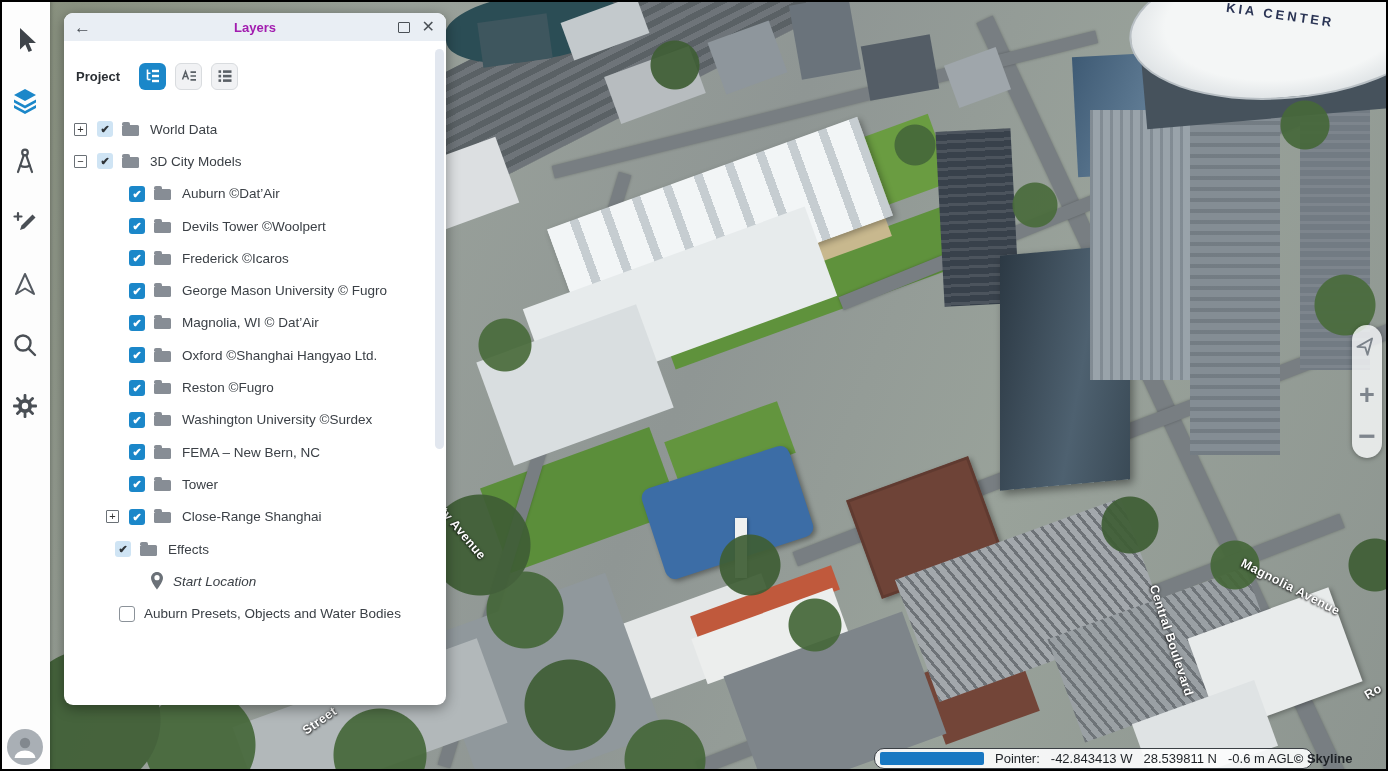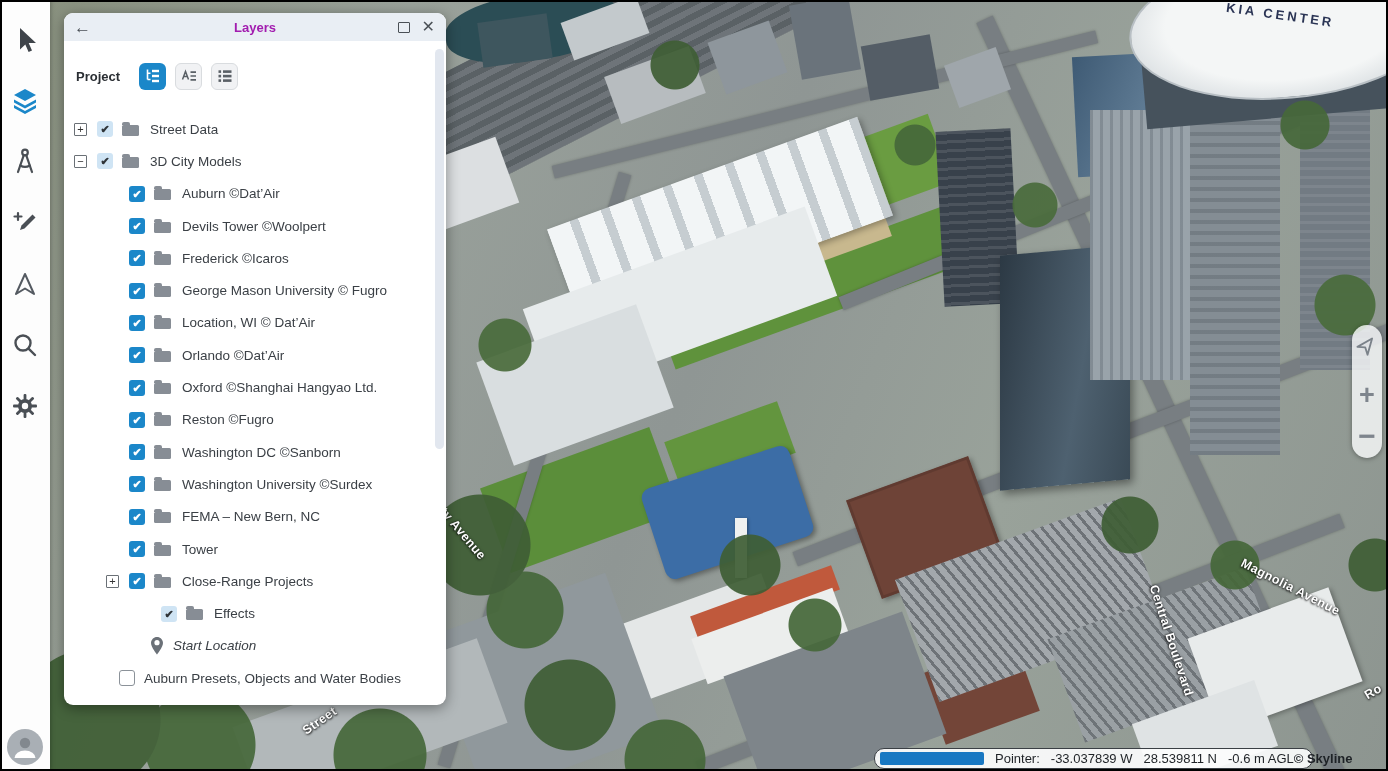--- a/index.html
+++ b/index.html
@@ -62,21 +62,21 @@
   .proj-row{display:flex;align-items:center;padding:22px 0 0 12px;height:48px;box-sizing:border-box;}
   .proj-label{font-size:13px;font-weight:bold;color:#2a2e33;margin-right:19px;}
   .vbtn{width:27px;height:27px;border-radius:6px;margin-right:9px;display:flex;align-items:center;
         justify-content:center;cursor:pointer;background:#f1f2f4;border:1px solid #d9dcdf;box-sizing:border-box;}
   .vbtn.active{background:#1b87c9;border:none;}
   .tree{position:absolute;top:100px;left:0;right:12px;}
   .trow{display:flex;align-items:center;height:32.3px;cursor:pointer;}
   .lv0{padding-left:10px;}
   .lv1{padding-left:65px;}
   .lv1.has-exp{padding-left:42px;}
-  .lv2{padding-left:97px;}
+  .lv2{padding-left:51px;}
   .pin-row{padding-left:85px !important;font-style:italic;}
   .clipped-row{padding-left:55px !important;}
   .expander{width:13px;height:13px;border:1px solid #6a7076;background:#fff;border-radius:1px;
         font-size:11px;line-height:11px;text-align:center;color:#333;margin-right:10px;flex-shrink:0;box-sizing:border-box;}
   .expander.plus::after{content:"+";}
   .expander.minus::after{content:"−";}
   .cbx{width:16px;height:16px;border-radius:3px;margin-right:9px;flex-shrink:0;font-size:11px;
         font-weight:bold;line-height:16px;text-align:center;box-sizing:border-box;}
   .cbx.checked{background:#1b87c9;color:#fff;}
   .cbx.checked::after{content:"✔";}
@@ -280,21 +280,21 @@
             <rect x="6" y="11.3" width="8.5" height="2.6"></rect>
           </svg>
       </div>
     </div>
     <div class="tree" id="tree">
     <div class="trow lv0 has-exp">
       <span class="expander plus"></span>
       <span class="cbx partial"></span>
       <span class="folder-icon"></span>
 
-      <span class="tlabel">Street Data</span>
+      <span class="tlabel">World Data</span>
     </div>
 
     <div class="trow lv0 has-exp">
       <span class="expander minus"></span>
       <span class="cbx partial"></span>
       <span class="folder-icon"></span>
 
       <span class="tlabel">3D City Models</span>
     </div>
 
@@ -328,54 +328,40 @@
       <span class="folder-icon"></span>
 
       <span class="tlabel">George Mason University © Fugro</span>
     </div>
 
     <div class="trow lv1">
 
       <span class="cbx checked"></span>
       <span class="folder-icon"></span>
 
-      <span class="tlabel">Location, WI © Dat’Air</span>
-    </div>
-
-    <div class="trow lv1">
-
-      <span class="cbx checked"></span>
-      <span class="folder-icon"></span>
-
-      <span class="tlabel">Orlando ©Dat’Air</span>
-    </div>
+      <span class="tlabel">Magnolia, WI © Dat’Air</span>
+    </div>
+
 
     <div class="trow lv1">
 
       <span class="cbx checked"></span>
       <span class="folder-icon"></span>
 
       <span class="tlabel">Oxford ©Shanghai Hangyao Ltd.</span>
     </div>
 
     <div class="trow lv1">
 
       <span class="cbx checked"></span>
       <span class="folder-icon"></span>
 
       <span class="tlabel">Reston ©Fugro</span>
     </div>
 
-    <div class="trow lv1">
-
-      <span class="cbx checked"></span>
-      <span class="folder-icon"></span>
-
-      <span class="tlabel">Washington DC ©Sanborn</span>
-    </div>
 
     <div class="trow lv1">
 
       <span class="cbx checked"></span>
       <span class="folder-icon"></span>
 
       <span class="tlabel">Washington University ©Surdex</span>
     </div>
 
 
@@ -393,21 +379,21 @@
       <span class="folder-icon"></span>
 
       <span class="tlabel">Tower</span>
     </div>
 
     <div class="trow lv1 has-exp">
       <span class="expander plus"></span>
       <span class="cbx checked"></span>
       <span class="folder-icon"></span>
 
-      <span class="tlabel">Close-Range Projects</span>
+      <span class="tlabel">Close-Range Shanghai</span>
     </div>
 
     <div class="trow lv2">
 
       <span class="cbx partial"></span>
       <span class="folder-icon"></span>
 
       <span class="tlabel">Effects</span>
     </div>
 
@@ -437,20 +423,20 @@
         <path d="M12 3 L19 20 L12 15.2 L5 20 Z"></path>
         </svg>
     </div>
     <div class="zbtn zoom-in">+</div>
     <div class="zbtn zoom-out">−</div>
   </div>
 
   <div class="statusbar">
     <div class="progress"></div>
     <span class="sb-text">Pointer:</span>
-    <span class="sb-text">-33.037839 W</span>
+    <span class="sb-text">-42.843413 W</span>
     <span class="sb-text">28.539811 N</span>
     <span class="sb-text">-0.6 m AGL</span>
     <span class="sb-copy">© Skyline</span>
   </div>
 
   <div class="frame"></div>
 </div>
 
 </body></html>

